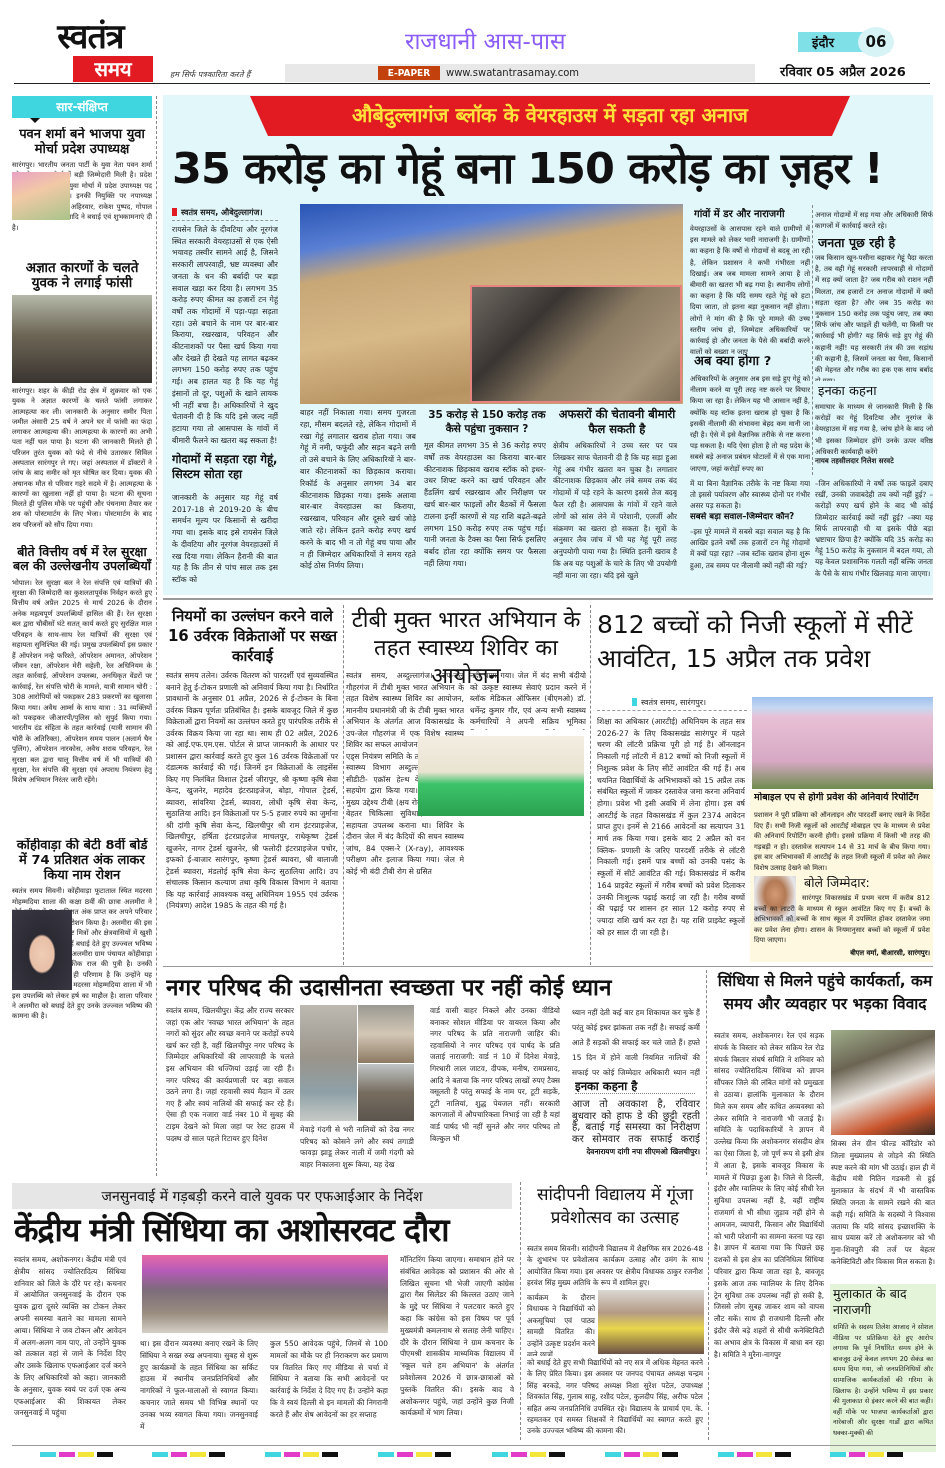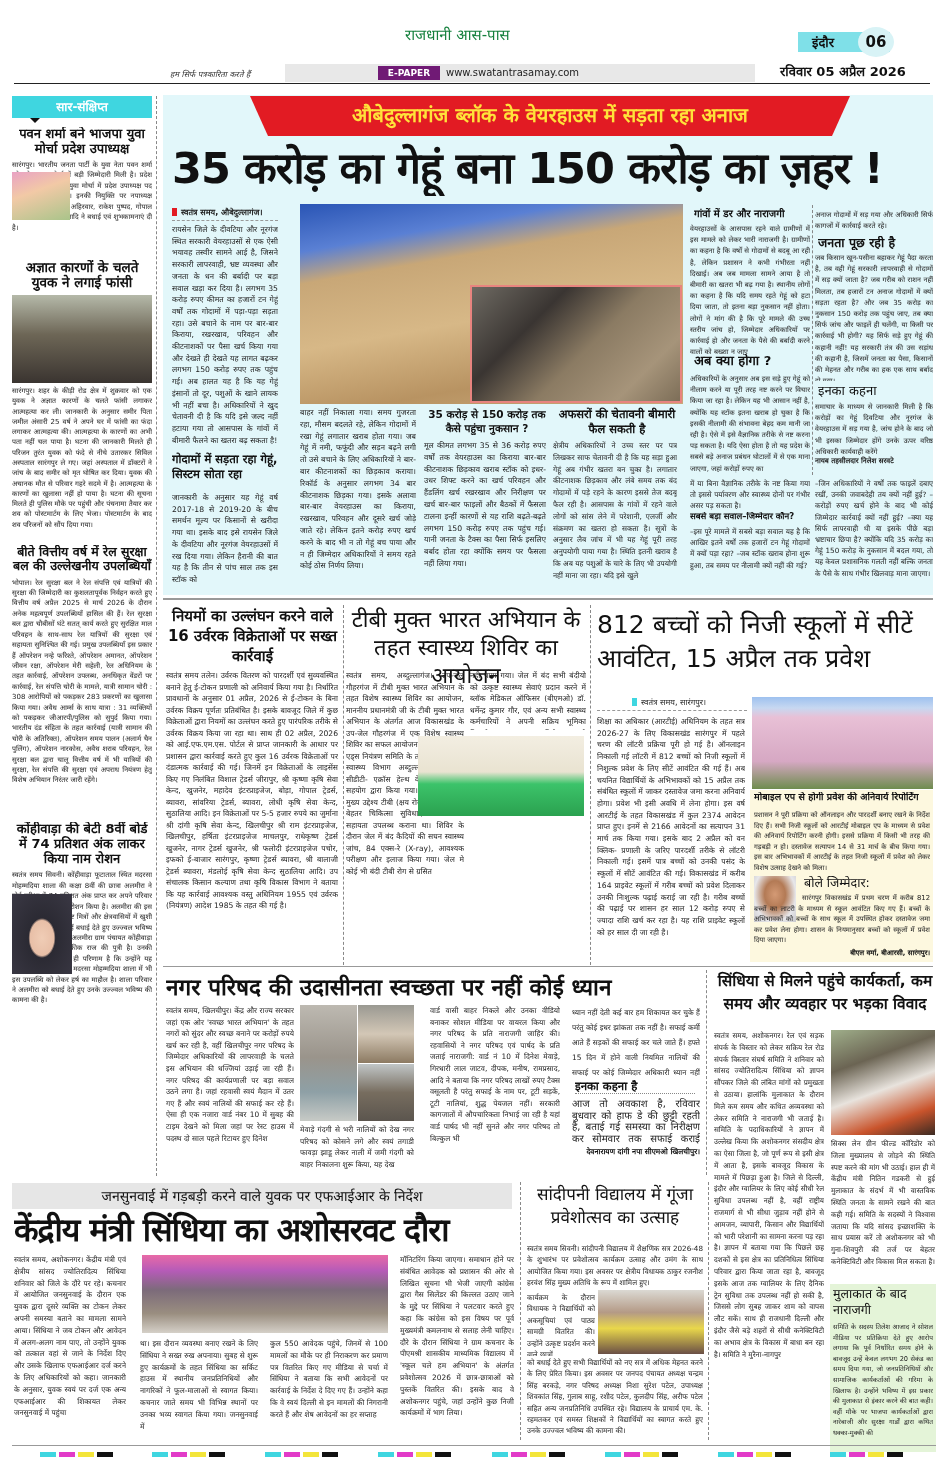--- a/index.html
+++ b/index.html
@@ -14,24 +14,28 @@
 .byline{font-size:8px;font-weight:bold;color:#222}
 .byline .sq{display:inline-block;width:5px;height:8px;background:#e21b23;margin-right:4px;vertical-align:-1px}
 .vrule{position:absolute;border-left:1px dashed #888}
 .hrule{position:absolute;border-top:2px solid #999}
 .reg{position:absolute;height:5px;width:16px}
 </style>
 </head>
 <body>
 
 <div class="abs" style="left:0;top:0;width:945px;height:90px">
-  <div class="abs" style="left:405px;top:24px;width:200px;font-size:15px;color:#15803d;white-space:nowrap">राजधानी आस-पास</div>
+  <div class="abs" style="left:28px;top:16px;width:125px;height:68px">
+    <div style="font-family:'DejaVu Serif',serif;font-weight:bold;font-size:34px;line-height:40px;color:#111;text-align:center;letter-spacing:-1px">स्वतंत्र</div>
+    <div style="position:absolute;left:45px;top:40px;width:80px;height:26px;background:#e21b23;color:#fff;font-weight:bold;font-size:20px;line-height:26px;text-align:center">समय</div>
+  </div>
+  <div class="abs" style="left:405px;top:24px;width:200px;font-size:23px;color:#8b5cf6;white-space:nowrap">राजधानी आस-पास</div>
   <div class="abs" style="left:170px;top:68px;font-size:8px;font-style:italic;color:#333;white-space:nowrap">हम सिर्फ पत्रकारिता करते हैं</div>
   <div class="abs" style="left:285px;top:64px;width:470px;height:18px;background:#e8e8e8"></div>
-  <div class="abs" style="left:378px;top:66px;width:62px;height:14px;background:#701a75;color:#fff;font-weight:bold;font-size:9px;line-height:14px;text-align:center">E-PAPER</div>
+  <div class="abs" style="left:378px;top:66px;width:62px;height:14px;background:#c2410c;color:#fff;font-weight:bold;font-size:9px;line-height:14px;text-align:center">E-PAPER</div>
   <div class="abs" style="left:446px;top:66px;font-size:10px;line-height:14px;color:#222">www.swatantrasamay.com</div>
   <div class="abs" style="left:798px;top:32px;width:92px;height:20px;background:#7fe0e8"></div>
   <div class="abs" style="left:812px;top:33px;font-weight:bold;font-size:13px;color:#111">इंदौर</div>
   <div class="abs" style="left:858px;top:27px;width:36px;height:30px;border-radius:50%;background:#d8f3f6;font-weight:bold;font-size:15px;line-height:30px;text-align:center;color:#111">06</div>
   <div class="abs" style="left:780px;top:62px;font-weight:bold;font-size:13px;color:#111;white-space:nowrap">रविवार 05 अप्रैल 2026</div>
   <div class="abs" style="left:14px;top:83px;width:916px;border-top:1px solid #222"></div>
 </div>
 
 <div class="abs" style="left:12px;top:96px;width:140px;height:1080px">
   <div style="height:22px;background:#3fd6e0;color:#fff;font-weight:bold;font-size:12px;line-height:22px;text-align:center">सार-संक्षिप्त</div>
@@ -47,21 +51,21 @@
     <h3 class="hd hd-c" style="font-size:13.5px;margin-bottom:4px">अज्ञात कारणों के चलते युवक ने लगाई फांसी</h3>
     <div style="width:140px;height:88px;background:linear-gradient(180deg,#b5b9a9 0%,#6d6656 45%,#3a3430 100%);margin-bottom:3px"></div>
     <p class="body-text" style="font-size:7px;line-height:10.3px;height:155px">सारंगपुर। शहर के कीड़ी रोड क्षेत्र में शुक्रवार को एक युवक ने अज्ञात कारणों के चलते फांसी लगाकर आत्महत्या कर ली। जानकारी के अनुसार समीर पिता जमील अंसारी 25 वर्ष ने अपने घर में फांसी का फंदा लगाकर आत्महत्या की। आत्महत्या के कारणों का अभी पता नहीं चल पाया है। घटना की जानकारी मिलते ही परिजन तुरंत युवक को फंदे से नीचे उतारकर सिविल अस्पताल सारंगपुर ले गए। जहां अस्पताल में डॉक्टरों ने जांच के बाद समीर को मृत घोषित कर दिया। युवक की अचानक मौत से परिवार गहरे सदमे में है। आत्महत्या के कारणों का खुलासा नहीं हो पाया है। घटना की सूचना मिलते ही पुलिस मौके पर पहुंची और पंचनामा तैयार कर शव को पोस्टमार्टम के लिए भेजा। पोस्टमार्टम के बाद शव परिजनों को सौंप दिया गया।</p>
   </article>
 
   <article style="margin-top:4px">
     <h3 class="hd hd-c" style="font-size:12.5px;margin-bottom:4px">बीते वित्तीय वर्ष में रेल सुरक्षा बल की उल्लेखनीय उपलब्धियाँ</h3>
     <p class="body-text" style="font-size:7px;line-height:10.4px;height:240px">भोपाल। रेल सुरक्षा बल ने रेल संपत्ति एवं यात्रियों की सुरक्षा की जिम्मेदारी का कुशलतापूर्वक निर्वहन करते हुए वित्तीय वर्ष अप्रैल 2025 से मार्च 2026 के दौरान अनेक महत्वपूर्ण उपलब्धियाँ हासिल की हैं। रेल सुरक्षा बल द्वारा चौबीसों घंटे सतत् कार्य करते हुए सुरक्षित माल परिवहन के साथ-साथ रेल यात्रियों की सुरक्षा एवं सहायता सुनिश्चित की गई। प्रमुख उपलब्धियाँ इस प्रकार हैं ऑपरेशन नन्हे फरिश्ते, ऑपरेशन अमानत, ऑपरेशन जीवन रक्षा, ऑपरेशन मेरी सहेली, रेल अधिनियम के तहत कार्रवाई, ऑपरेशन उपलब्ध, अनधिकृत वेंडरों पर कार्रवाई, रेल संपत्ति चोरी के मामले, यात्री सामान चोरी : 308 आरोपियों को पकड़कर 283 प्रकरणों का खुलासा किया गया। अवैध आर्म्स के साथ यात्रा : 31 व्यक्तियों को पकड़कर जीआरपी/पुलिस को सुपुर्द किया गया। भारतीय दंड संहिता के तहत कार्रवाई (यात्री सामान की चोरी के अतिरिक्त), ऑपरेशन समय पालन (अलार्म चैन पुलिंग), ऑपरेशन नारकोस, अवैध शराब परिवहन, रेल सुरक्षा बल द्वारा चालू वित्तीय वर्ष में भी यात्रियों की सुरक्षा, रेल संपत्ति की सुरक्षा एवं अपराध नियंत्रण हेतु विशेष अभियान निरंतर जारी रहेंगे।</p>
   </article>
 
-  <article style="margin-top:4px;position:relative">
+  <article style="margin-top:20px;position:relative">
     <h3 class="hd hd-c" style="font-size:13px;margin-bottom:4px">कोंहीवाड़ा की बेटी 8वीं बोर्ड में 74 प्रतिशत अंक लाकर किया नाम रोशन</h3>
     <div class="photo" style="left:0;top:72px;width:60px;height:80px;background:radial-gradient(ellipse at 50% 55%,#f0cdb6 0%,#e8bfa7 28%,#2b2a33 32%,#3a3844 100%)"></div>
     <p class="body-text" style="font-size:7px;line-height:10.4px;height:210px">स्वतंत्र समय सिवनी। कोंहीवाड़ा फूटाताल स्थित मदरसा मोहम्मदिया शाला की कक्षा 8वीं की छात्रा अलमीरा ने बोर्ड परीक्षा में 74 प्रतिशत अंक प्राप्त कर अपने परिवार और विद्यालय का नाम रोशन किया है। अलमीरा की इस उपलब्धि से परिजनों, इष्ट मित्रों और क्षेत्रवासियों में खुशी की लहर है। सभी ने उन्हें बधाई देते हुए उज्ज्वल भविष्य की शुभकामनाएं दी हैं। अलमीरा ग्राम पंचायत कोंहीवाड़ा में कार्यरत लिपिक शफीक राज की पुत्री है। उनकी मेहनत और लगन का ही परिणाम है कि उन्होंने यह सफलता हासिल की है। मदरसा मोहम्मदिया शाला में भी इस उपलब्धि को लेकर हर्ष का माहौल है। शाला परिवार ने अलमीरा को बधाई देते हुए उनके उज्ज्वल भविष्य की कामना की है।</p>
   </article>
 </div>
 <div class="vrule" style="left:156px;top:96px;height:1080px"></div>
 
 <div class="abs" style="left:163px;top:95px;width:770px;height:500px;background:#e2f7fa"></div>
 <div class="abs" style="left:250px;top:96px;width:600px;height:40px;background:#e21b23;clip-path:polygon(0 0,100% 0,97% 100%,3% 100%)"></div>
 <div class="abs hd-c" style="left:250px;top:101px;width:600px;font-weight:bold;font-size:20px;color:#ffe23a;line-height:28px">औबेदुल्लागंज ब्लॉक के वेयरहाउस में सड़ता रहा अनाज</div>

